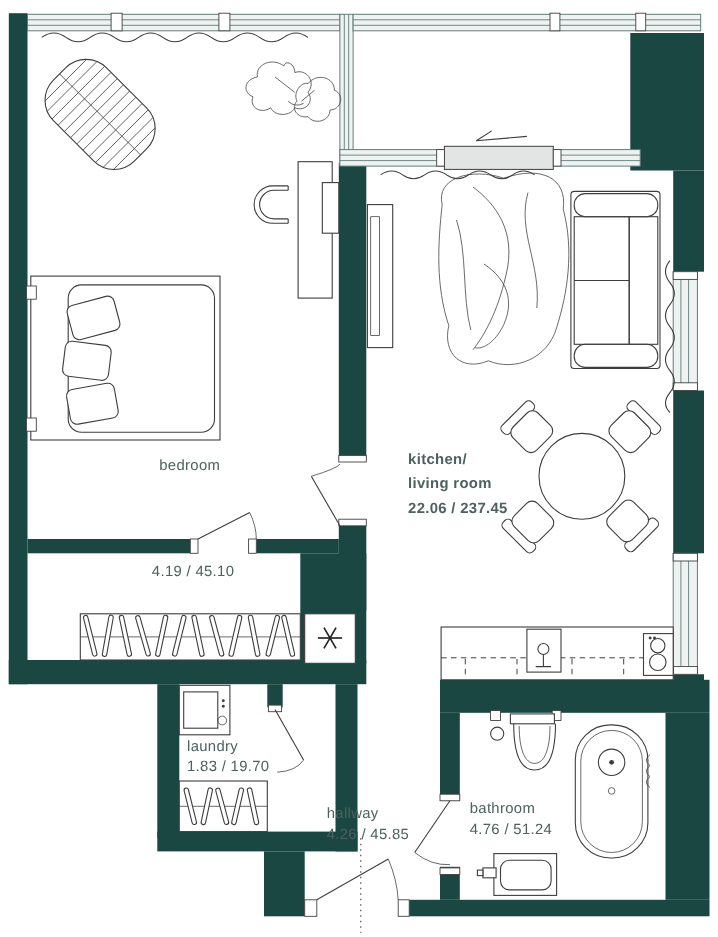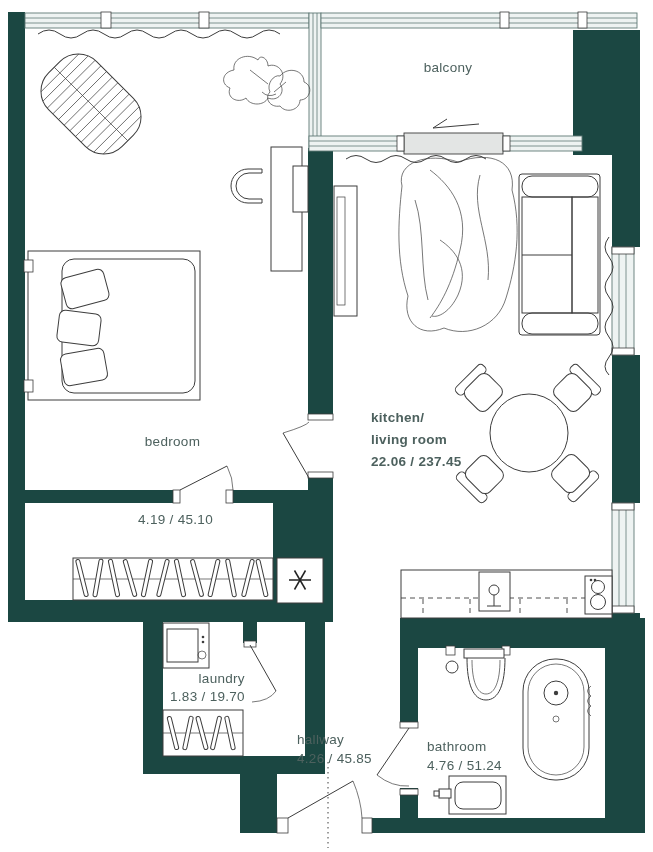--- a/index.html
+++ b/index.html
@@ -327,38 +327,37 @@
   <g>
     <line class="dots" x1="328" y1="762" x2="328" y2="848"></line>
   </g>
   <g class="furnN">
     <line x1="479" y1="124" x2="433" y2="128"></line>
     <line x1="447" y1="119" x2="433" y2="128"></line>
   </g>
 </svg>
 
   <div class="room-label ctr" style="left:358px;top:58px;width:180px;">
-    <span>balcony</span>
-  </div>
-  <div class="room-label ctr" style="left:85px;top:413px;width:175px;margin-top:19px;">
+  </div>
+  <div class="room-label ctr" style="left:85px;top:413px;width:175px;">
     <span>bedroom</span>
   </div>
   <div class="room-label lh22" style="left:371px;top:407px;">
     <span>kitchen/</span>
     <span>living room</span>
     <span>22.06 / 237.45</span>
   </div>
   <div class="room-label ctr lh18" style="left:88px;top:511px;width:175px;">
     <span>4.19 / 45.10</span>
   </div>
-  <div class="room-label lh18" style="left:170px;top:670px;text-align:right;">
+  <div class="room-label lh18" style="left:170px;top:670px;">
     <span>laundry</span>
     <span>1.83 / 19.70</span>
   </div>
   <div class="room-label" style="left:297px;top:730px;">
     <span>hallway</span>
     <span>4.26 / 45.85</span>
   </div>
-  <div class="room-label" style="left:427px;top:725px;margin-top:12px;">
+  <div class="room-label" style="left:427px;top:725px;">
     <span>bathroom</span>
     <span>4.76 / 51.24</span>
   </div>
 </div>
 
 </body></html>

